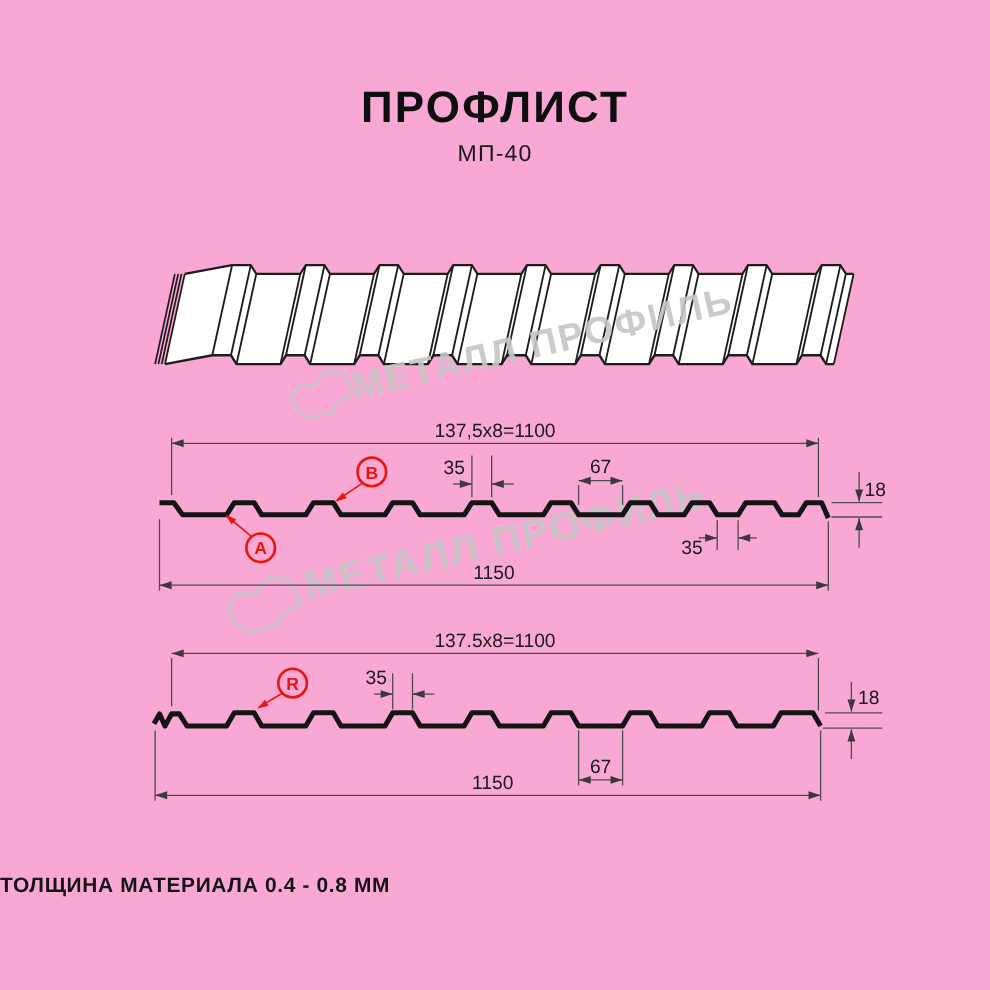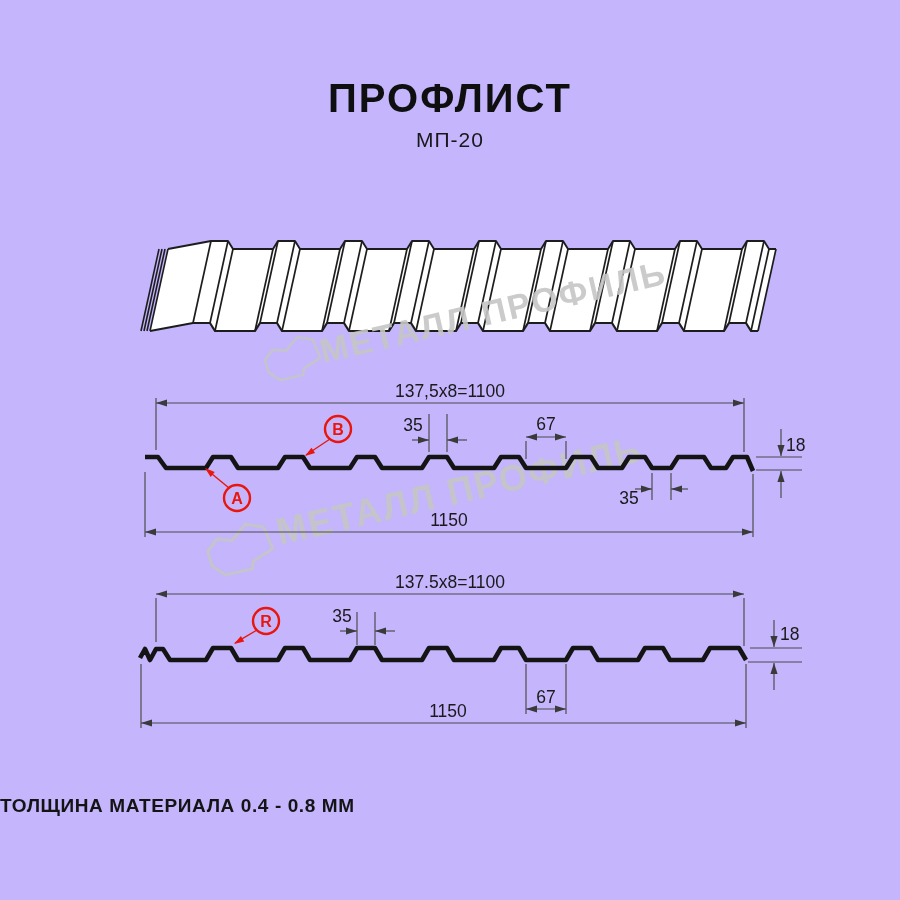--- a/index.html
+++ b/index.html
@@ -1,34 +1,34 @@
 <!DOCTYPE html>
 <html><head>
 <meta charset="utf-8">
 <style>
   html,body{margin:0;padding:0;background:#fff;}
-  .page{position:relative;width:900px;height:900px;background:#c4b5fd;overflow:hidden;
+  .page{position:relative;width:900px;height:900px;background:#f9a8d4;overflow:hidden;
         font-family:"Liberation Sans", sans-serif;}
   .title{position:absolute;top:76px;left:0;width:900px;text-align:center;
          font-size:40px;font-weight:700;letter-spacing:2px;color:#0f0f0f;}
   .subtitle{position:absolute;top:128px;left:0;width:900px;text-align:center;
          font-size:21px;font-weight:400;letter-spacing:1px;color:#181818;}
   .footnote{position:absolute;top:795px;left:0;width:900px;text-align:left;
          font-size:19px;font-weight:700;letter-spacing:.6px;color:#141414;}
   svg{position:absolute;left:0;top:0;}
   .dimtxt{font-family:"Liberation Sans",sans-serif;font-size:17.5px;fill:#1a1a1a;}
   .lbltxt{font-family:"Liberation Sans",sans-serif;font-size:16px;font-weight:700;}
   .wmtxt{font-family:"Liberation Sans",sans-serif;font-weight:700;}
 </style>
 </head>
 <body>
 
 <div class="page">
   <div class="title">ПРОФЛИСТ</div>
-  <div class="subtitle">МП-20</div>
+  <div class="subtitle">МП-40</div>
 
   <svg width="900" height="900" viewBox="0 0 900 900">
 
     <g id="sheet3d">
         <path d="M150 331 L193 323 L210 323 L215 331 L255 331 L260 323 L277 323 L282 331 L322 331 L327 323 L344 323 L349 331 L389 331 L394 323 L411 323 L416 331 L456 331 L461 323 L478 323 L483 331 L523 331 L528 323 L545 323 L550 331 L590 331 L595 323 L612 323 L617 331 L657 331 L662 323 L679 323 L684 331 L724 331 L729 323 L746 323 L751 331 L758 331 L776 249 L769 249 L764 241 L747 241 L742 249 L702 249 L697 241 L680 241 L675 249 L635 249 L630 241 L613 241 L608 249 L568 249 L563 241 L546 241 L541 249 L501 249 L496 241 L479 241 L474 249 L434 249 L429 241 L412 241 L407 249 L367 249 L362 241 L345 241 L340 249 L300 249 L295 241 L278 241 L273 249 L233 249 L228 241 L211 241 L168 249 Z" fill="#ffffff" stroke="none"></path>
         <line x1="193" y1="323" x2="211" y2="241" stroke="#1d1d1d" stroke-width="1.7"></line>
         <line x1="210" y1="323" x2="228" y2="241" stroke="#1d1d1d" stroke-width="1.7"></line>
         <line x1="215" y1="331" x2="233" y2="249" stroke="#1d1d1d" stroke-width="1.7"></line>
         <line x1="255" y1="331" x2="273" y2="249" stroke="#1d1d1d" stroke-width="1.7"></line>
         <line x1="260" y1="323" x2="278" y2="241" stroke="#1d1d1d" stroke-width="1.7"></line>

